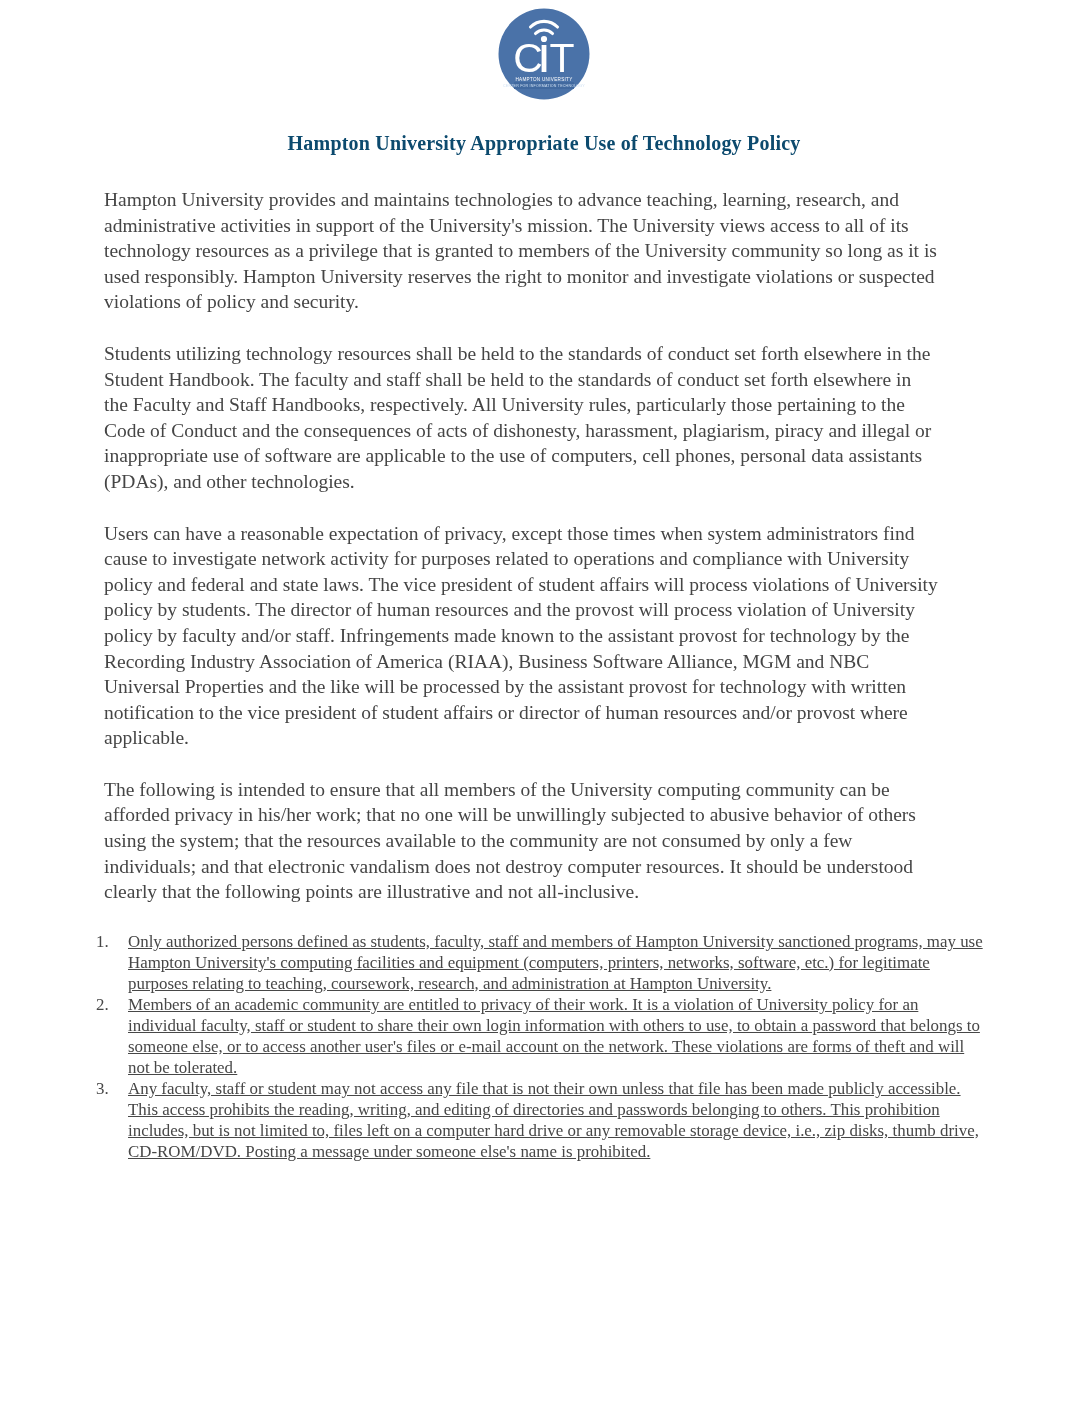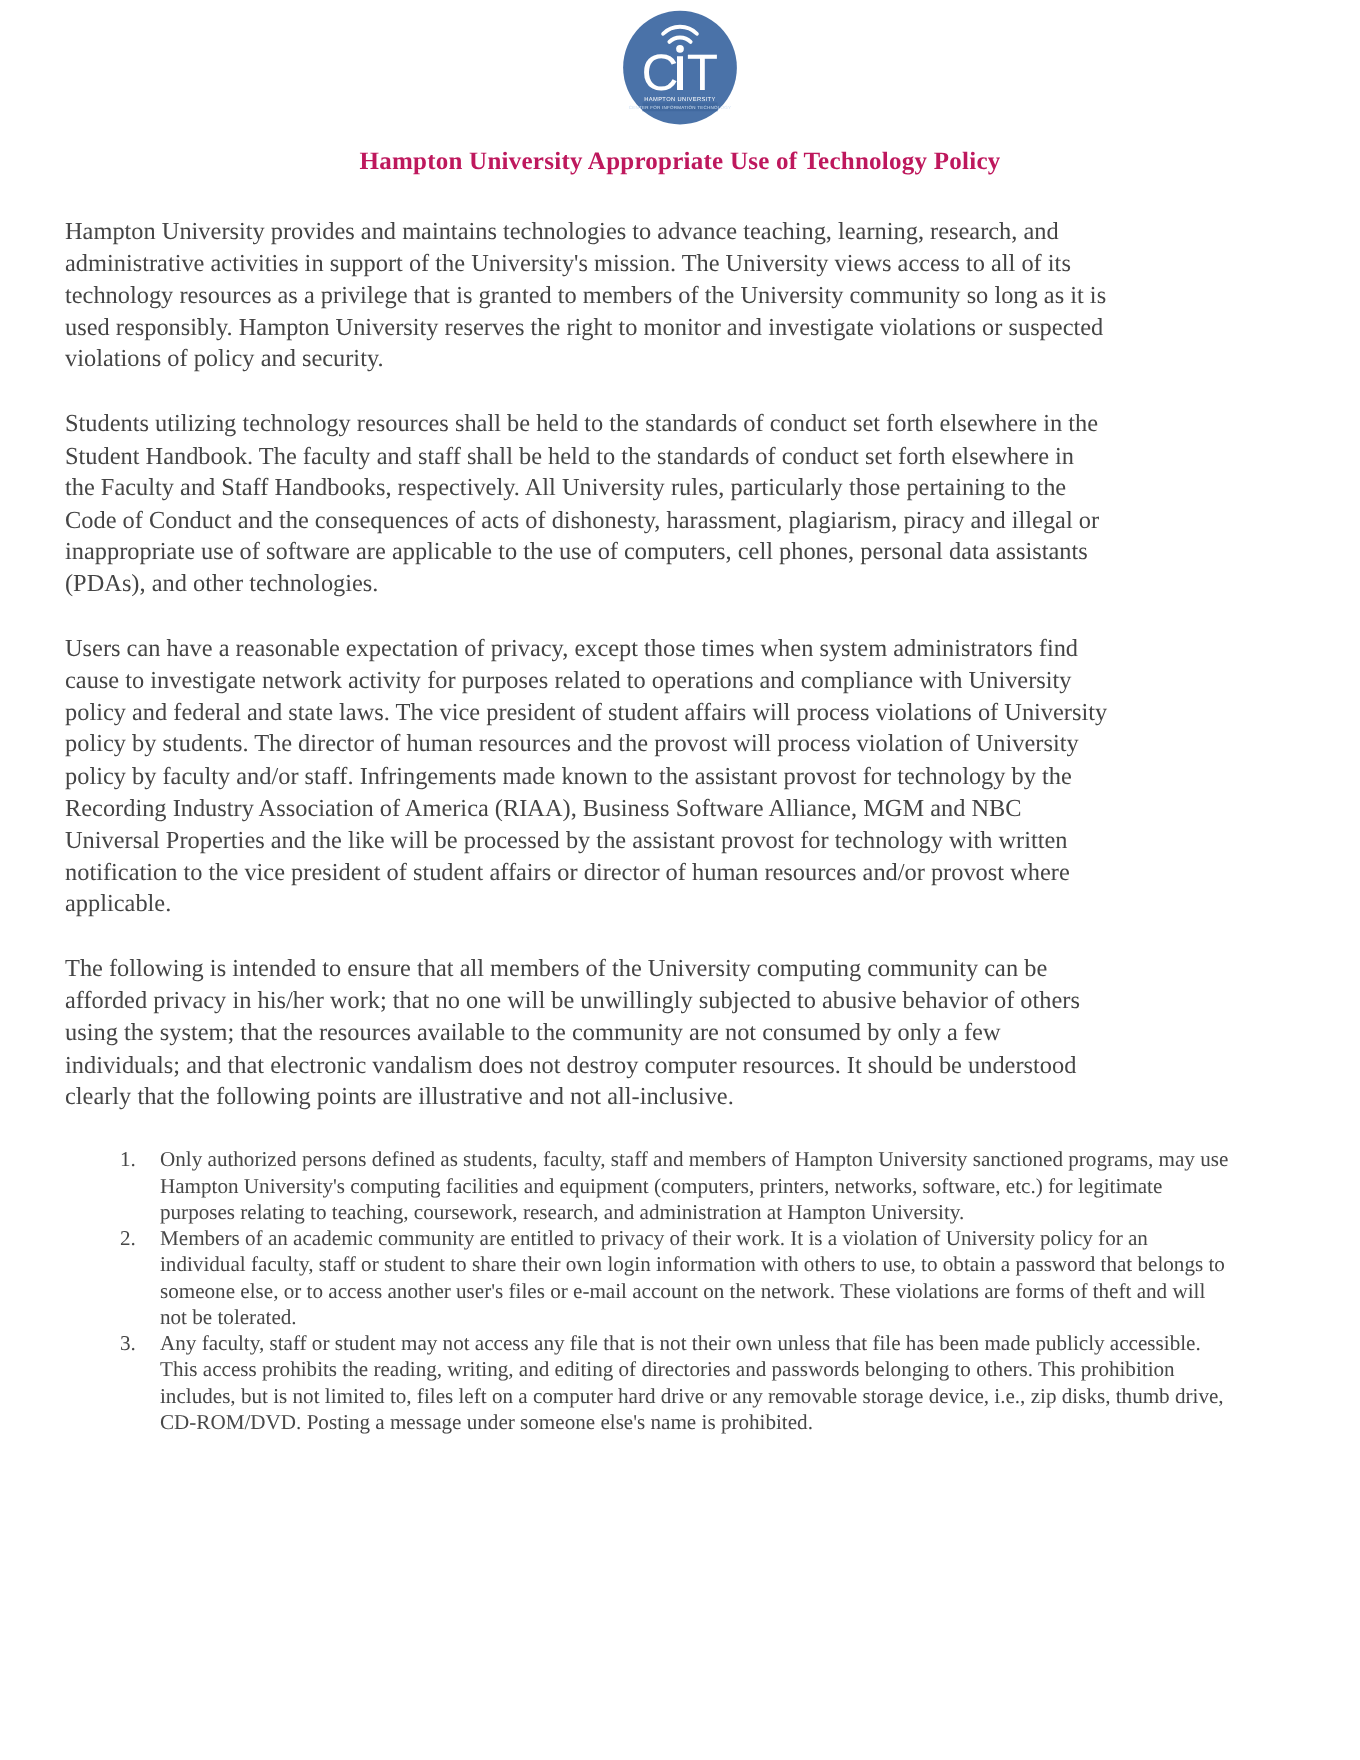--- a/index.html
+++ b/index.html
@@ -12,28 +12,28 @@
     color: #454545;
     overflow: hidden;
   }
   .logo-wrap {
     display: flex;
     justify-content: center;
     padding-top: 8px;
   }
   .doc-title {
     text-align: center;
-    margin-top: 18px;
+    margin-top: 32px;
     font-size: 20px;
     font-weight: bold;
-    color: #be185d;
+    color: #0c4a6e;
     letter-spacing: 0.2px;
   }
   .content {
-    margin: 32px 128px 0 52px;
+    margin: 32px 128px 0 104px;
     width: 834px;
   }
   .content p {
     margin: 0 0 26px 0;
     font-size: 19.5px;
     line-height: 25.6px;
     text-align: left;
   }
   .num-list {
     margin-left: 96px;
@@ -45,20 +45,21 @@
   .num-item {
     display: flex;
     align-items: flex-start;
   }
   .num-item .num {
     width: 32px;
     flex: 0 0 32px;
   }
   .num-item .txt {
     flex: 1;
+    text-decoration: underline;
   }
   .logo-svg text {
     font-family: "Liberation Sans", "DejaVu Sans", sans-serif;
   }
 </style>
 </head>
 <body>
 
 <div class="page">
 

